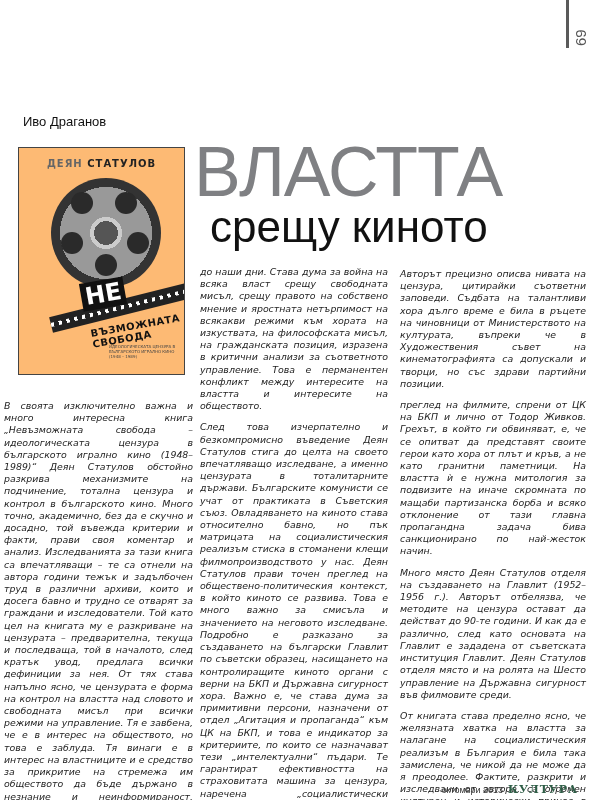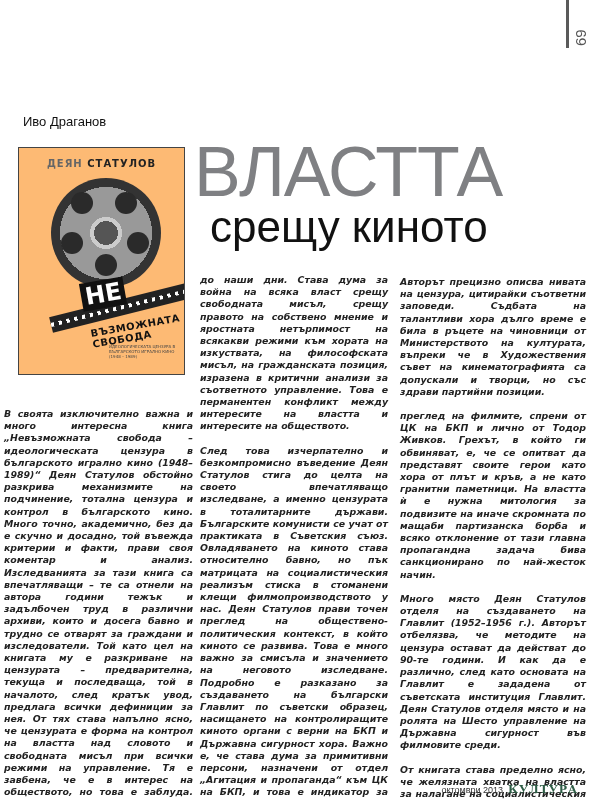--- a/index.html
+++ b/index.html
@@ -60,21 +60,21 @@
     letter-spacing: -1px; font-weight: normal;
   }
   .headline2 {
     position: absolute; left: 198px; top: 205px;
     font-family: "Liberation Sans", sans-serif; font-size: 44px; line-height: 44px; color: #111; margin-left: 12px;
   }
   .col {
     position: absolute; font-family: "DejaVu Sans", sans-serif; font-size: 9.4px; line-height: 12.2px;
     color: #222; text-align: justify; hyphens: manual; font-style: italic;
   }
-  .col p { margin: 12px 0 9px 0; font-weight: bold; }
+  .col p { margin: 4px 0 9px 0; }
   .col1 { left: 4px; top: 396px; width: 189px; }
   .col2 { left: 200px; top: 262px; width: 188px; }
   .col3 { left: 400px; top: 264px; width: 186px; }
   .footer {
     position: absolute; right: 22px; top: 773px; display: flex; align-items: baseline; gap: 5px;
   }
   .footer .date { font-family: "Liberation Sans", sans-serif; font-size: 9px; color: #333; }
   .footer .brand {
     font-family: "DejaVu Serif", serif; font-weight: bold; font-size: 11px; letter-spacing: 1px; margin-top: 10px;
   }

